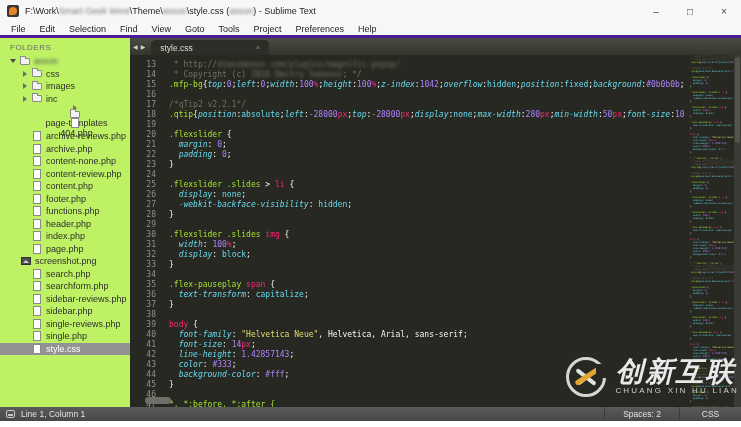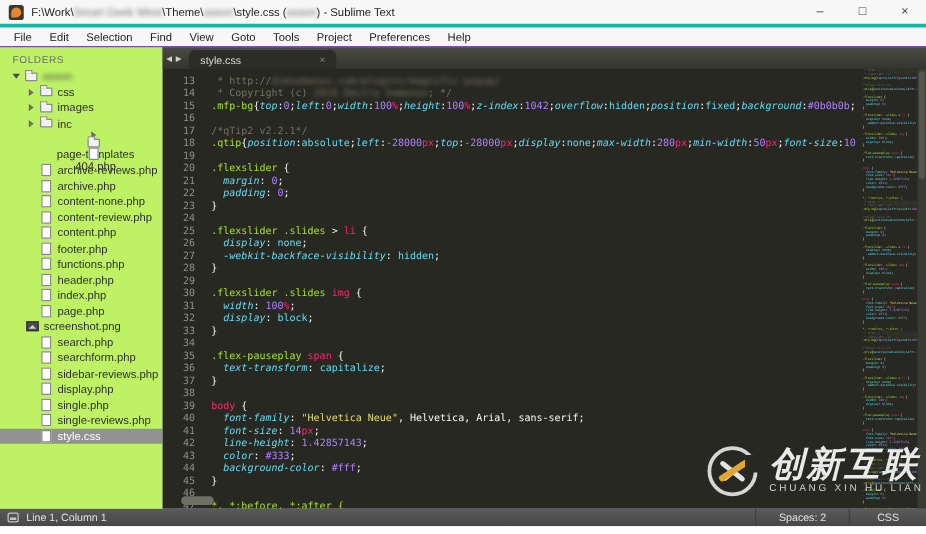--- a/index.html
+++ b/index.html
@@ -2,33 +2,33 @@
 <html><head>
 <meta charset="utf-8">
 <style>
   * { margin:0; padding:0; box-sizing:border-box; }
   html,body { width:741px; height:427px; background:#ffffff; overflow:hidden;
               font-family:"Liberation Sans", sans-serif; }
   .window { position:absolute; left:0; top:0; width:741px; height:427px; background:#fff; }
 
   
   .titlebar { position:absolute; left:0; top:0; right:0; height:26px; background:#f7f7f7;
-              border-bottom:7px solid #14b8a6; display:flex; align-items:center; padding-left:7px; }
+              border-bottom:4px solid #14b8a6; display:flex; align-items:center; padding-left:7px; }
   .app-icon { width:12px; height:12px; background:#3a3631; border-radius:2px; position:relative; flex:0 0 auto; }
   .app-icon::after { content:""; position:absolute; left:2px; top:2px; width:8px; height:8px;
                      border-radius:50% 50% 50% 0; background:#e8862e; }
   .title-text { font-size:9px; color:#1c1c1c; margin-left:6px; white-space:nowrap; }
   .title-text .blur { filter:blur(1.6px); color:#777; }
   .win-controls { margin-left:auto; display:flex; height:100%; }
   .win-btn { width:34px; height:100%; display:flex; align-items:center; justify-content:center;
              font-size:10px; color:#444; cursor:default; }
 
   
   .menubar { position:absolute; left:0; top:22px; right:0; height:16px; background:#f7f7f7;
-             display:flex; align-items:center; padding-left:4px; border-bottom:1px solid #4c1d95; }
+             display:flex; align-items:center; padding-left:4px; border-bottom:3px solid #4c1d95; }
   .menu-item { font-size:9px; color:#1c1c1c; padding:0 7px; line-height:16px; }
 
   
   .main { position:absolute; left:0; top:38px; right:0; height:369px; display:flex; }
 
   
   .sidebar { width:130px; background:#bef264; height:100%; overflow:hidden; flex:0 0 auto; }
   .folders-header { font-size:8px; color:#6b6b6b; letter-spacing:.5px; padding:5px 0 3px 10px; }
   .tree-row { height:12.5px; display:flex; align-items:center; font-size:9px; color:#2e2e2e; white-space:nowrap; }
   .tree-row.selected { background:#929292; color:#ffffff; }
@@ -283,35 +283,35 @@
             <span class="ticon">
               <span class="file-ic"></span>
             </span>
             <span class="tree-label">sidebar-reviews.php</span>
           </div>
           <div class="tree-row" style="padding-left: 20px;">
             <span class="tri"></span>
             <span class="ticon">
               <span class="file-ic"></span>
             </span>
-            <span class="tree-label">display.php</span>
+            <span class="tree-label">sidebar.php</span>
+          </div>
+          <div class="tree-row" style="padding-left: 20px;">
+            <span class="tri"></span>
+            <span class="ticon">
+              <span class="file-ic"></span>
+            </span>
+            <span class="tree-label">single-reviews.php</span>
           </div>
           <div class="tree-row" style="padding-left: 20px;">
             <span class="tri"></span>
             <span class="ticon">
               <span class="file-ic"></span>
             </span>
             <span class="tree-label">single.php</span>
-          </div>
-          <div class="tree-row" style="padding-left: 20px;">
-            <span class="tri"></span>
-            <span class="ticon">
-              <span class="file-ic"></span>
-            </span>
-            <span class="tree-label">single-reviews.php</span>
           </div>
           <div class="tree-row selected" style="padding-left: 20px;">
             <span class="tri"></span>
             <span class="ticon">
               <span class="file-ic"></span>
             </span>
             <span class="tree-label">style.css</span>
           </div>
         </div>
     </div>

